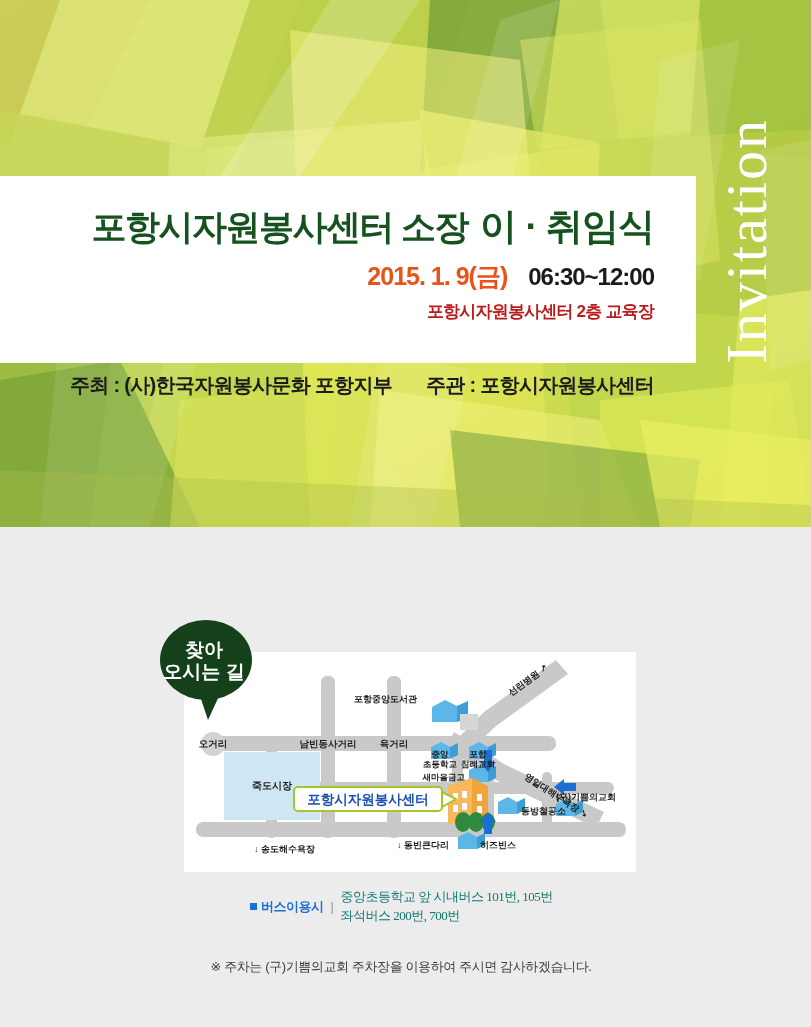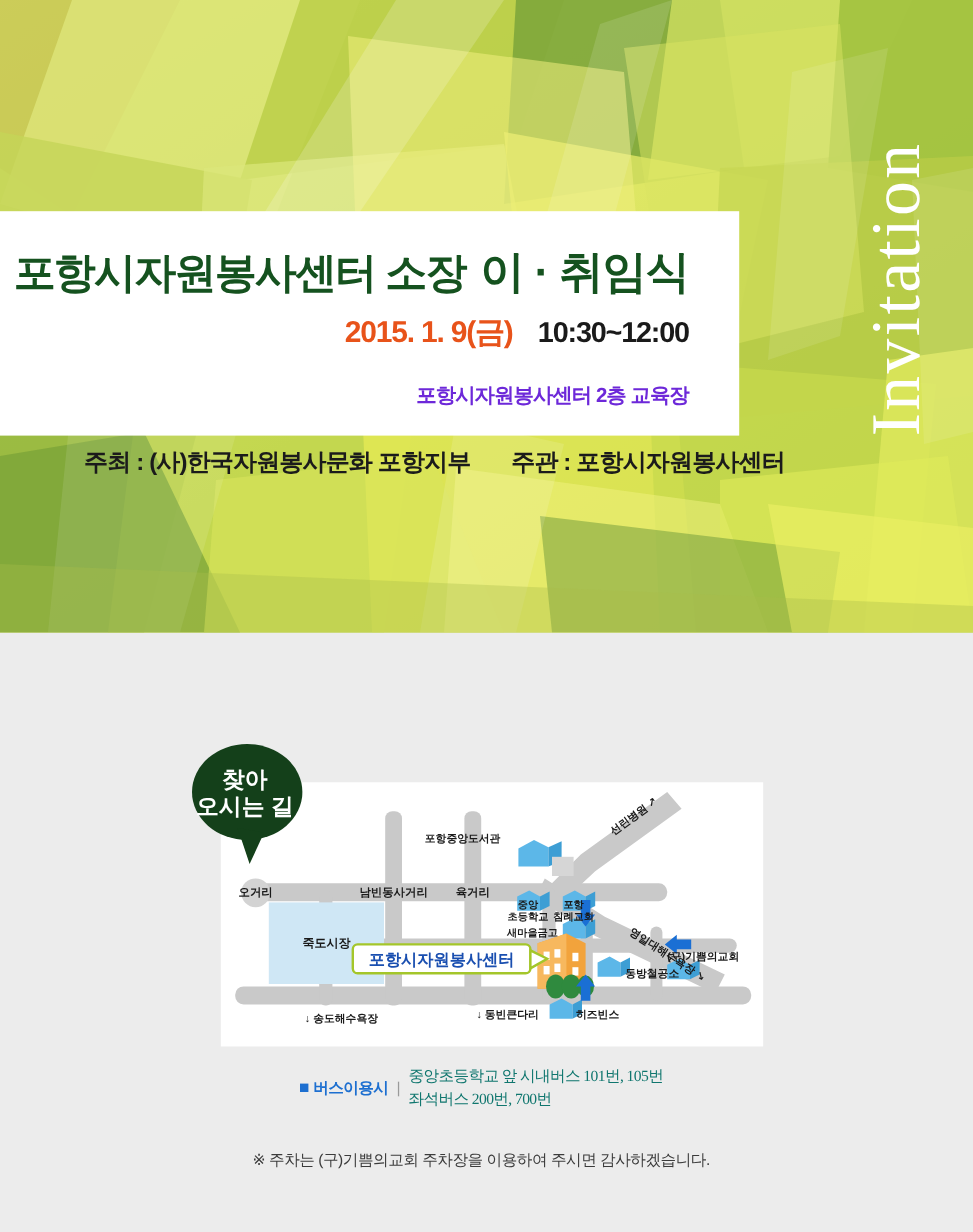--- a/index.html
+++ b/index.html
@@ -14,39 +14,39 @@
   
   .banner{
     position:absolute;left:0;top:0;width:811px;height:527px;
     overflow:hidden;
     background:#b8cf4a;
   }
   .banner svg{position:absolute;left:0;top:0;width:811px;height:527px;display:block;}
 
   
   .title-panel{
-    position:absolute;left:0;top:176px;width:616px;height:187px;
+    position:absolute;left:0;top:176px;width:696px;height:187px;
     background:#ffffff;z-index:5;
   }
   .title-line{
     position:absolute;right:42px;top:26px;
     white-space:nowrap;
     font-size:33px;font-weight:bold;color:#15521f;
     letter-spacing:-1.5px;
   }
   .title-line .main{font-size:35px;}
   .title-line .accent{font-size:37px;margin-left:12px;letter-spacing:-1px;}
   .date-line{
     position:absolute;right:42px;top:84px;white-space:nowrap;
     font-size:24px;font-weight:bold;letter-spacing:-1px;color:#1a1a1a;
   }
   .date-line .date{color:#e8531a;margin-right:21px;font-size:25px;}
   .place-line{
-    position:absolute;right:42px;top:142px;white-space:nowrap;
-    font-size:17px;font-weight:bold;letter-spacing:-0.8px;color:#6d28d9;
+    position:absolute;right:42px;top:124px;white-space:nowrap;
+    font-size:17px;font-weight:bold;letter-spacing:-0.8px;color:#b91c1c;
   }
 
   
   .host-line{
     position:absolute;left:0;top:372px;width:696px;
     text-align:right;padding-right:42px;box-sizing:border-box;
     font-size:20px;font-weight:bold;color:#1b1b1b;letter-spacing:-0.7px;
     z-index:6;white-space:nowrap;
   }
   .host-line .gap{display:inline-block;width:34px;}
@@ -150,21 +150,21 @@
     <polygon points="760,150 811,140 811,360 770,370" fill="#ffffff" opacity=".10"></polygon>
     <polygon points="0,470 811,505 811,527 0,527" fill="#a9bd4b" opacity=".35"></polygon>
   </svg>
 </div>
 
 <div class="title-panel">
   <div class="title-line">
     <span class="main">포항시자원봉사센터 소장</span><span class="accent">이 · 취임식</span>
   </div>
   <div class="date-line">
-    <span class="date">2015. 1. 9(금)</span><span>10:30~12:00</span>
+    <span class="date">2015. 1. 9(금)</span><span>06:30~12:00</span>
   </div>
   <div class="place-line">포항시자원봉사센터 2층 교육장</div>
 </div>
 
 <div class="host-line">
   <span>주최 : (사)한국자원봉사문화 포항지부</span><span class="gap"></span><span>주관 : 포항시자원봉사센터</span>
 </div>
 
 <div class="invitation">Invitation</div>
 

